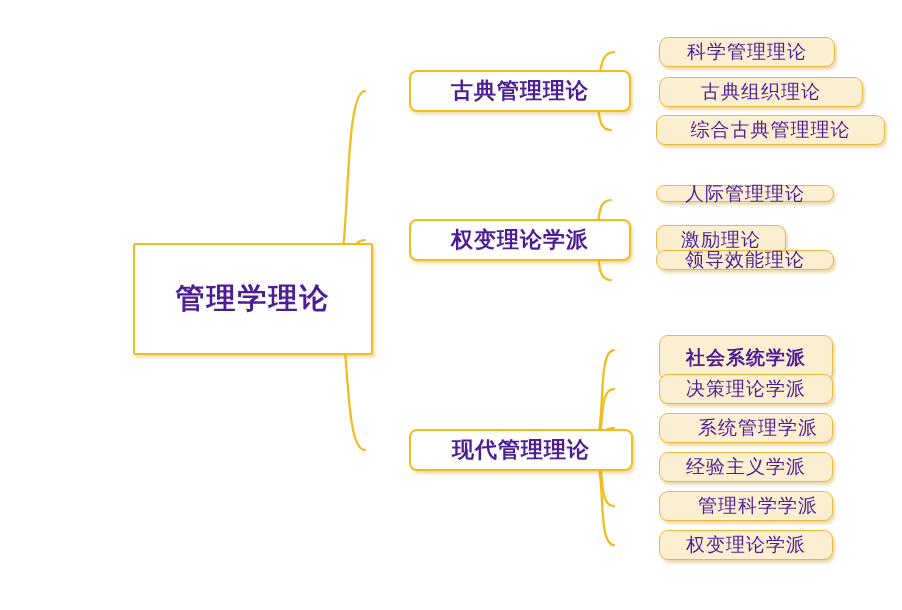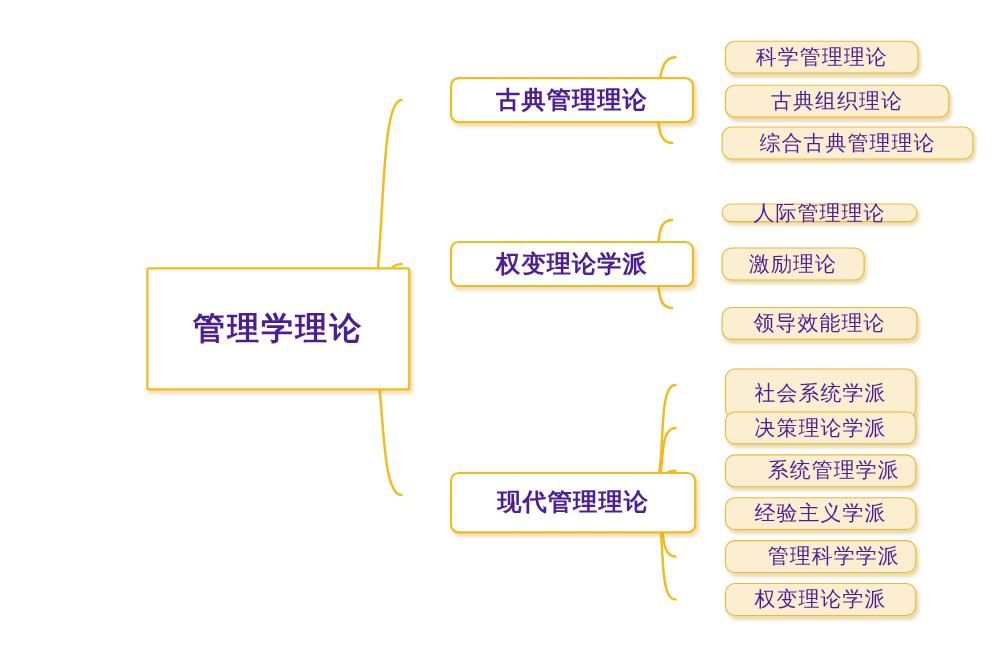--- a/index.html
+++ b/index.html
@@ -69,30 +69,30 @@
     <path class="edge" d="M588,450 C610,450 594,428 614,428"></path>
     <path class="edge" d="M588,450 C610,450 594,467 614,467"></path>
     <path class="edge" d="M588,450 C610,450 594,506 614,506"></path>
     <path class="edge" d="M588,450 C610,450 594,545 614,545"></path>
   </svg>
 
   <div class="node node-root" style="left:88px;top:243px;width:240px;height:112px;">管理学理论</div>
 
   <div class="node node-branch" style="left:364px;top:70px;width:222px;height:42px;">古典管理理论</div>
   <div class="node node-branch" style="left:364px;top:219px;width:222px;height:42px;">权变理论学派</div>
-  <div class="node node-branch" style="left:364px;top:429px;width:224px;height:56px;">现代管理理论</div>
+  <div class="node node-branch" style="left:364px;top:429px;width:224px;height:42px;">现代管理理论</div>
 
   <div class="node node-leaf" style="left:614px;top:37px;width:176px;height:30px;">科学管理理论</div>
   <div class="node node-leaf" style="left:614px;top:77px;width:204px;height:30px;">古典组织理论</div>
   <div class="node node-leaf" style="left:611px;top:115px;width:229px;height:30px;">综合古典管理理论</div>
 
   <div class="node node-leaf" style="left:611px;top:185px;width:178px;height:17px;">人际管理理论</div>
   <div class="node node-leaf" style="left:611px;top:225px;width:130px;height:30px;">激励理论</div>
-  <div class="node node-leaf" style="left:611px;top:279px;width:178px;height:30px;">领导效能理论</div>
+  <div class="node node-leaf" style="left:611px;top:250px;width:178px;height:20px;">领导效能理论</div>
 
-  <div class="node node-leaf" style="left:614px;top:335px;width:174px;height:46px;">社会系统学派</div>
+  <div class="node node-leaf" style="left:614px;top:335px;width:174px;height:46px;font-weight:bold;">社会系统学派</div>
   <div class="node node-leaf" style="left:614px;top:374px;width:174px;height:30px;">决策理论学派</div>
   <div class="node node-leaf" style="left:614px;top:413px;width:174px;height:30px;padding-left:24px;">系统管理学派</div>
   <div class="node node-leaf" style="left:614px;top:452px;width:174px;height:30px;">经验主义学派</div>
   <div class="node node-leaf" style="left:614px;top:491px;width:174px;height:30px;padding-left:24px;">管理科学学派</div>
   <div class="node node-leaf" style="left:614px;top:530px;width:174px;height:30px;">权变理论学派</div>
 
 </div>
 
 </body></html>

